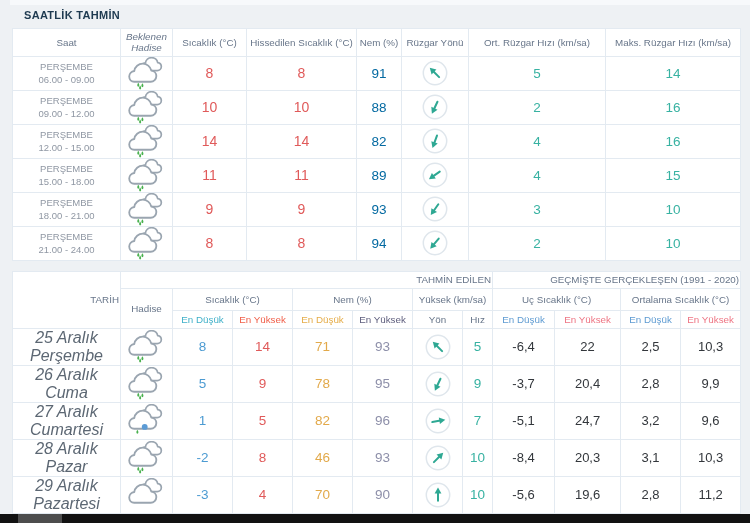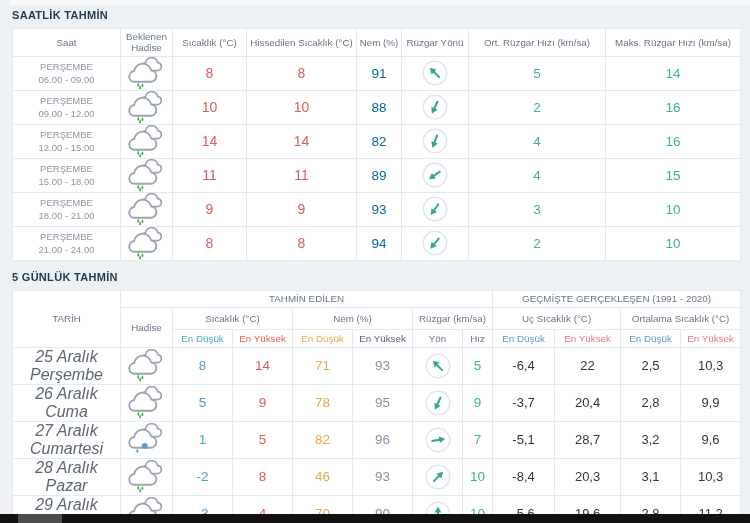--- a/index.html
+++ b/index.html
@@ -3,29 +3,29 @@
 <meta charset="utf-8">
 <style>
   html,body{margin:0;padding:0;}
   body{
     width:750px;height:523px;overflow:hidden;position:relative;
     background:#eef1f4;
     font-family:"Liberation Sans", sans-serif;
   }
   .top-strip{position:absolute;top:0;left:10px;right:0;height:5px;background:#f7f9fb;}
   .content{padding:9px 10px 0 12px;}
-  .section-title{font-size:11px;font-weight:bold;color:#1e3a50;letter-spacing:.3px;margin:0 0 7px 0;}
+  .section-title{font-size:11px;font-weight:bold;color:#1e3a50;letter-spacing:.3px;margin:0 0 7px 12px;}
   .daily-section{margin-top:10px;}
   table{border-collapse:collapse;background:#fff;table-layout:fixed;width:728px;}
   th,td{border:1px solid #e3eaf1;text-align:center;vertical-align:middle;padding:0;}
   th{color:#68768a;font-size:9.8px;font-weight:normal;padding:2px 1px;white-space:nowrap;}
-  th.wrap{white-space:normal;line-height:1.15;}
+  th.wrap{white-space:normal;line-height:1.15;font-style:italic;}
   .hourly-table tbody td{height:33px;}
   .daily-table tbody td{height:36px;}
-  .daily-table thead tr.gr1 th{height:12px;}
+  .daily-table thead tr.gr1 th{height:12px;text-align:right;}
   .daily-table thead tr.gr2 th{height:17px;}
   .daily-table thead tr.gr3 th{height:13px;margin-top:8px;}
   .saat{color:#8f97a3;font-size:9.5px;line-height:1.4;margin-top:48px;}
   .temp{color:#e05a5a;font-size:14px;}
   .hum{color:#0369a1;font-size:13.5px;}
   .wind{color:#38b2a2;font-size:13.5px;}
   .date-cell{color:#5c6773;font-size:16px;font-style:italic;}
   .t-low{color:#4c9bd2;font-size:13.5px;}
   .t-high{color:#e05a5a;font-size:13.5px;}
   .h-low{color:#e2a94a;font-size:13.5px;text-align:center;}
@@ -245,21 +245,20 @@
               </svg>
             </td>
             <td class="wind">2</td>
             <td class="wind">10</td>
           </tr>
         </tbody>
       </table>
   </section>
 
   <section class="daily-section">
-    <div class="section-title">5 GÜNLÜK TAHMİN</div>
     <table class="daily-table" id="daily-table">
         <colgroup>
           <col style="width:108px">
           <col style="width:52px">
           <col style="width:60px">
           <col style="width:60px">
           <col style="width:60px">
           <col style="width:60px">
           <col style="width:50px">
           <col style="width:30px">
@@ -271,21 +270,21 @@
         <thead>
           <tr class="gr1">
             <th rowspan="3">TARİH</th>
             <th colspan="7">TAHMİN EDİLEN</th>
             <th colspan="4">GEÇMİŞTE GERÇEKLEŞEN (1991 - 2020)</th>
           </tr>
           <tr class="gr2">
             <th rowspan="2">Hadise</th>
             <th colspan="2">Sıcaklık (°C)</th>
             <th colspan="2">Nem (%)</th>
-            <th colspan="2">Rüzgar (km/sa)</th>
+            <th colspan="2">Yüksek (km/sa)</th>
             <th colspan="2">Uç Sıcaklık (°C)</th>
             <th colspan="2">Ortalama Sıcaklık (°C)</th>
           </tr>
           <tr class="gr3">
             <th class="sh-teal">En Düşük</th>
             <th class="sh-red">En Yüksek</th>
             <th class="sh-amber">En Düşük</th>
             <th class="sh-slate">En Yüksek</th>
             <th>Yön</th>
             <th>Hız</th>
@@ -374,21 +373,21 @@
               <svg width="26" height="26" viewBox="0 0 26 26">
                 <circle cx="13" cy="13" r="11.7" fill="#ffffff" stroke="#dfe6ec" stroke-width="1.5"></circle>
                 <g transform="rotate(80 13 13)">
                   <line x1="13" y1="18.8" x2="13" y2="10.5" stroke="#2ea893" stroke-width="2" stroke-linecap="round"></line>
                   <polygon points="13,5.6 9.6,11.6 16.4,11.6" fill="#2ea893"></polygon>
                 </g>
               </svg>
             </td>
             <td class="wind">7</td>
             <td class="past-val">-5,1</td>
-            <td class="past-val">28,7</td>
+            <td class="past-val">24,7</td>
             <td class="past-val">3,2</td>
             <td class="past-val">9,6</td>
           </tr>
           <tr>
             <td class="date-cell">28 Aralık Pazar</td>
             <td class="icon-cell">
               <svg width="44" height="33" viewBox="0 0 48 36">
                 <path d="M10 27 H28 C31.4 27 34.2 24.2 34.2 20.8 C34.2 17.6 31.8 15 28.7 14.7 C27.7 10.4 23.8 7.3 19.4 7.3 C14.7 7.3 10.8 10.8 10.1 15.3 C7 15.7 4.6 18.3 4.6 21.4 C4.6 24.5 7 27 10 27 Z" transform="translate(15 -4.5) scale(0.72)" fill="#ffffff" stroke="#9aa5b0" stroke-width="2.6" stroke-linejoin="round"></path>
                 <path d="M10 27 H28 C31.4 27 34.2 24.2 34.2 20.8 C34.2 17.6 31.8 15 28.7 14.7 C27.7 10.4 23.8 7.3 19.4 7.3 C14.7 7.3 10.8 10.8 10.1 15.3 C7 15.7 4.6 18.3 4.6 21.4 C4.6 24.5 7 27 10 27 Z" fill="#ffffff" stroke="#9aa5b0" stroke-width="2" stroke-linejoin="round"></path>
                 <path d="M14.5 28 c1.5 2.1 1.5 3.6 0 4.5 c-1.5 -0.9 -1.5 -2.4 0 -4.5 Z" fill="#49b14f"></path>

